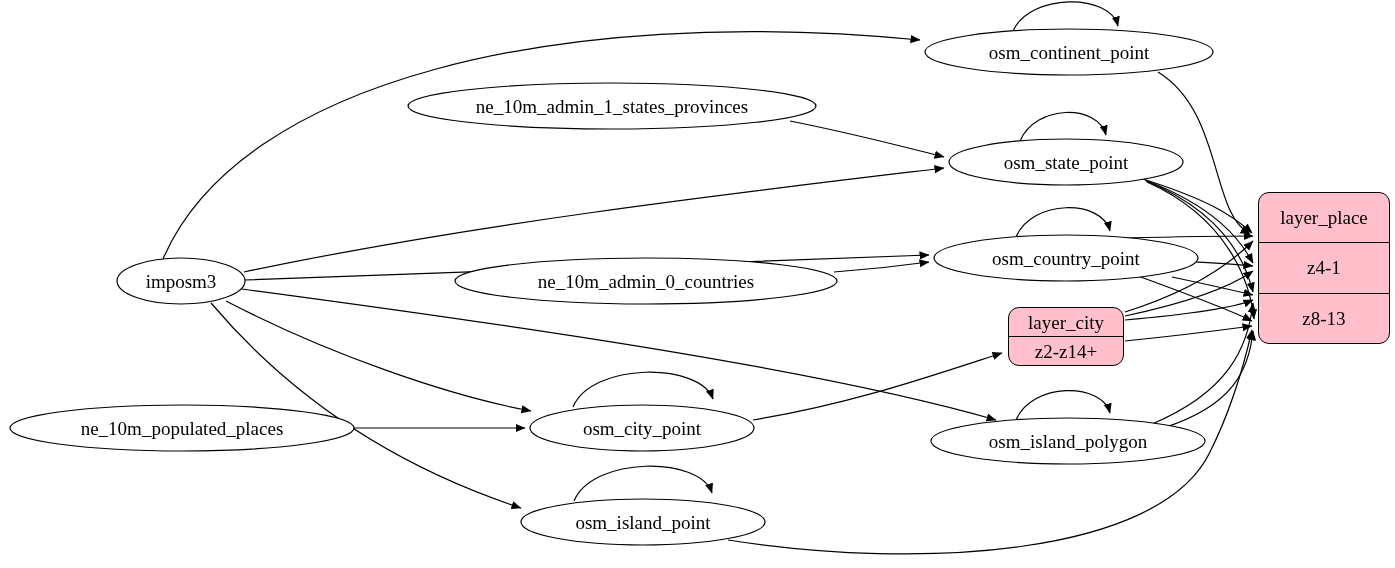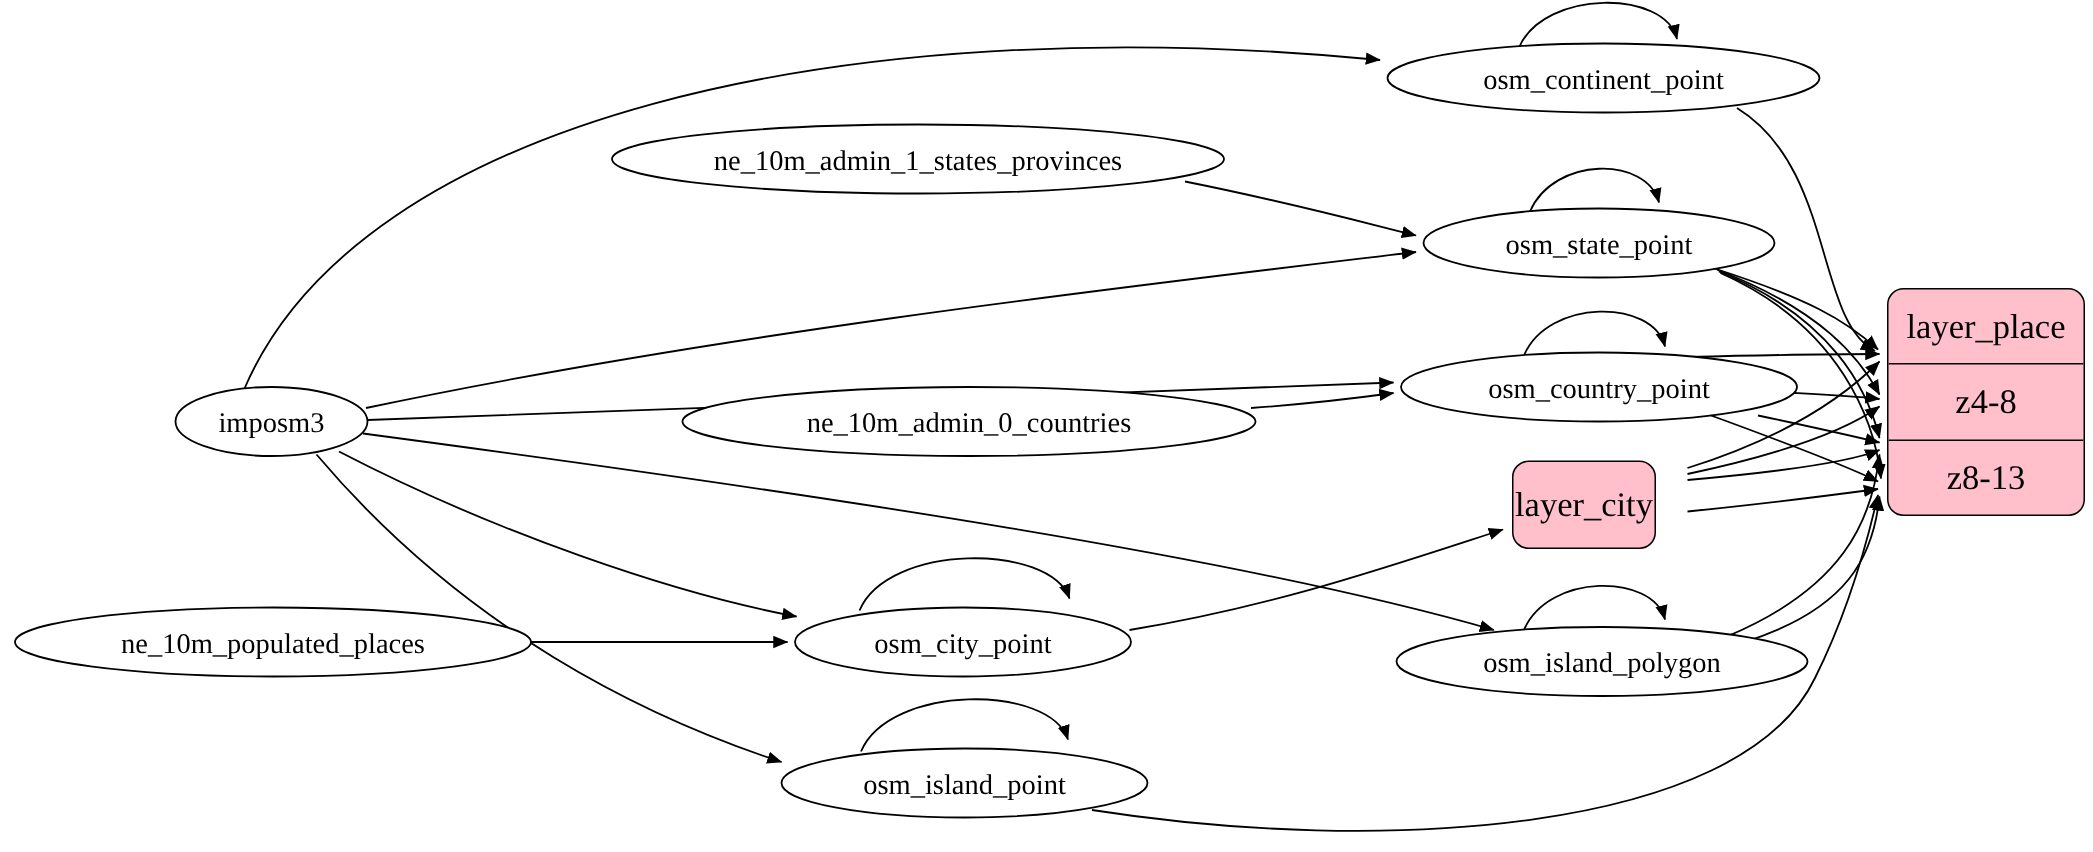--- a/index.html
+++ b/index.html
@@ -18,21 +18,21 @@
     font-size:19px;fill:#000000;
     text-anchor:middle;
   }
   .record{
     position:absolute;
     background:#FFC0CB;
     border:1.4px solid #000000;
     border-radius:11px;
     box-sizing:border-box;
     display:flex;flex-direction:column;
-    font-size:23px;color:#000000;
+    font-size:19px;color:#000000;
     text-align:center;
     overflow:hidden;
   }
   .record .rrow{
     flex:1;
     display:flex;align-items:center;justify-content:center;
     border-top:1.4px solid #000000;
     line-height:1;
   }
   .record .rtitle{border-top:none;}
@@ -136,23 +136,24 @@
       <ellipse class="node-ellipse" cx="1068" cy="441" rx="137" ry="23"></ellipse>
       <text class="node-label" x="1068" y="448">osm_island_polygon</text>
     </g>
 
     <g>
       <ellipse class="node-ellipse" cx="643" cy="522" rx="122" ry="23"></ellipse>
       <text class="node-label" x="643" y="529">osm_island_point</text>
     </g>
   </svg>
 
-  <div class="record" style="left:1008px;top:307px;width:96px;height:59px;">
+  <div class="record" style="left:1008px;top:307px;width:116px;height:59px;">
     <div class="rrow rtitle">layer_city</div>
+    <div class="rrow">z2-z14+</div>
   </div>
 
   <div class="record" style="left:1258px;top:192px;width:132px;height:152px;">
     <div class="rrow rtitle">layer_place</div>
-    <div class="rrow">z4-8</div>
+    <div class="rrow">z4-1</div>
     <div class="rrow">z8-13</div>
   </div>
 
 </div>
 
 </body></html>

